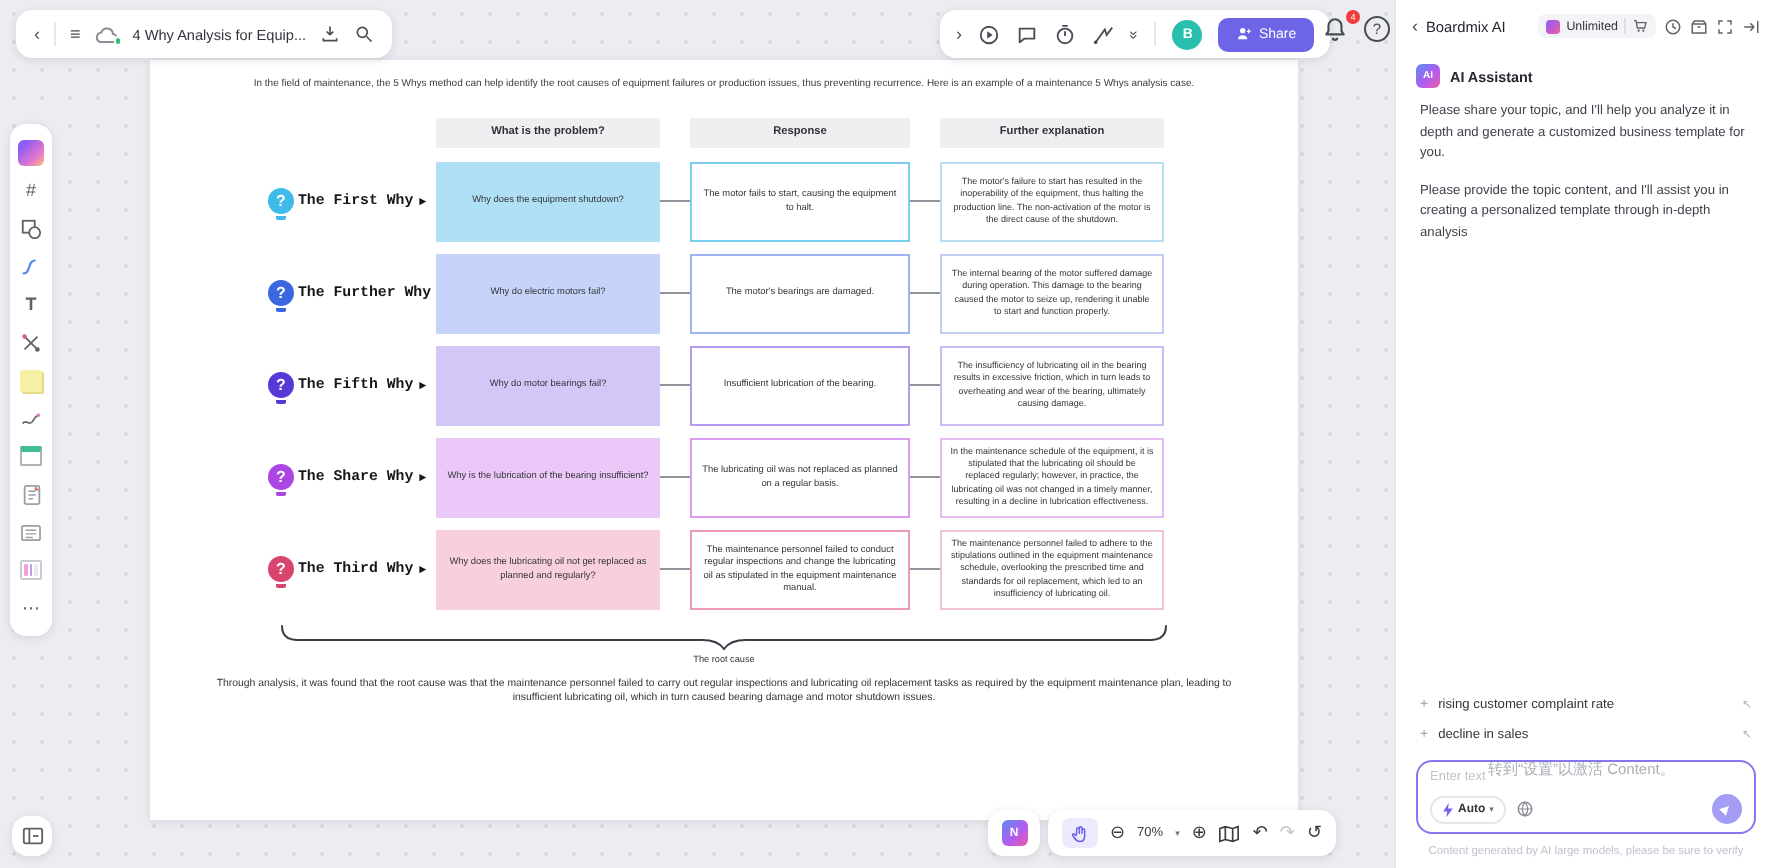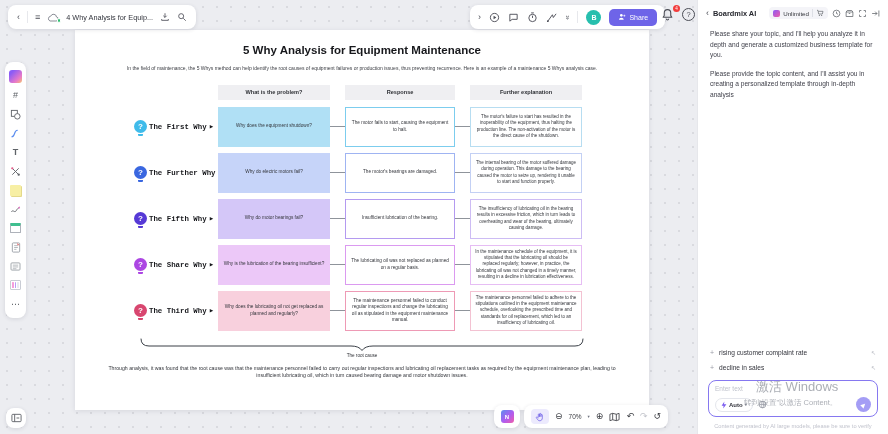--- a/index.html
+++ b/index.html
@@ -88,21 +88,21 @@
   .bt-glyph { font-size:9px; color:#3A3C42; line-height:1; cursor:pointer; }
   .bt-glyph.disabled { color:#C3C5CC; }
   .hand-btn { width:18px; height:15px; background:#ECEAFD; border-radius:4px; display:flex; align-items:center; justify-content:center; }
   .zoom-pct { font-size:6.5px; color:#3A3C42; }
 
   
   #ai-panel { position:absolute; left:697px; top:0; width:191px; height:434px; background:#fff;
     border-left:1px solid #E6E7EB; display:flex; flex-direction:column; }
   .panel-head { height:26px; display:flex; align-items:center; padding:0 8px; gap:4px; flex:none; }
   .panel-back { font-size:9px; color:#4A4C55; }
-  .panel-title { font-size:7.4px; font-weight:bold; color:#26272E; margin-right:auto; }
+  .panel-title { font-size:7.4px; font-weight:normal; color:#26272E; margin-right:auto; }
   .plan-pill { display:flex; align-items:center; gap:3px; background:#F4F4F8; border-radius:4px; padding:2px 4px; }
   .plan-spark { width:7px; height:7px; border-radius:2px; background:linear-gradient(135deg,#8B5CF6,#F05CA8); }
   .plan-label { font-size:6.2px; color:#33353B; }
   .pill-div { width:1px; height:8px; background:#DDDFE5; }
   .panel-ico { color:#5F6368; display:flex; }
   .assist-row { display:flex; align-items:center; gap:5px; padding:6px 10px 4px; flex:none; }
   .assist-logo { width:12px; height:12px; border-radius:3px; background:linear-gradient(135deg,#5B8DEF,#B05CF0 55%,#F05CA8);
     color:#fff; font-size:5px; font-weight:bold; display:flex; align-items:center; justify-content:center; }
   .assist-name { font-size:7.2px; font-weight:bold; color:#26272E; }
   .panel-para { padding:3px 12px 5px; font-size:6.6px; line-height:1.6; color:#40414B; }
@@ -131,21 +131,20 @@
   #watermark .wm1 { font-size:13px; padding-left:12px; }
   #watermark .wm2 { font-size:7.5px; margin-top:2px; }
 
   svg { display:block; }
 </style>
 </head>
 <body>
 
 <div id="canvas-area">
   <div id="artboard">
-    <div class="board-title">5 Why Analysis for Equipment Maintenance</div>
     <div class="board-intro">In the field of maintenance, the 5 Whys method can help identify the root causes of equipment failures or production issues, thus preventing recurrence. Here is an example of a maintenance 5 Whys analysis case.</div>
 
     <div class="head-row">
       <div class="head-cell">What is the problem?</div>
       <div class="head-cell">Response</div>
       <div class="head-cell">Further explanation</div>
     </div>
 
     <div class="rows">
 
@@ -426,20 +425,24 @@
           <path d="M4 9V4h5M15 4h5v5M20 15v5h-5M9 20H4v-5" fill="none" stroke="#5F6368" stroke-width="2"></path>
         </svg>
     </span>
     <span class="panel-ico">
       <svg width="9" height="9" viewBox="0 0 24 24">
           <path d="M3 12h13m0 0l-5-5m5 5l-5 5M21 4v16" fill="none" stroke="#5F6368" stroke-width="2"></path>
         </svg>
     </span>
   </div>
 
+  <div class="assist-row">
+    <span class="assist-logo">AI</span>
+    <span class="assist-name">AI Assistant</span>
+  </div>
 
   <div class="panel-para">Please share your topic, and I'll help you analyze it in depth and generate a customized business template for you.</div>
   <div class="panel-para">Please provide the topic content, and I'll assist you in creating a personalized template through in-depth analysis</div>
 
   <div class="panel-spacer"></div>
 
   <div class="sugg-row">
     <span class="sugg-plus">+</span>
     <span class="sugg-text">rising customer complaint rate</span>
     <span class="sugg-arrow">↖</span>
@@ -469,15 +472,14 @@
       <button class="send-btn">
         <span class="send-glyph">▶</span>
       </button>
     </div>
   </div>
 
   <div class="panel-footer">Content generated by AI large models, please be sure to verify</div>
 </div>
 
 <div id="watermark">
-  <div class="wm1">激活 Windows</div>
   <div class="wm2">转到“设置”以激活 Content。</div>
 </div>
 
 </body></html>

